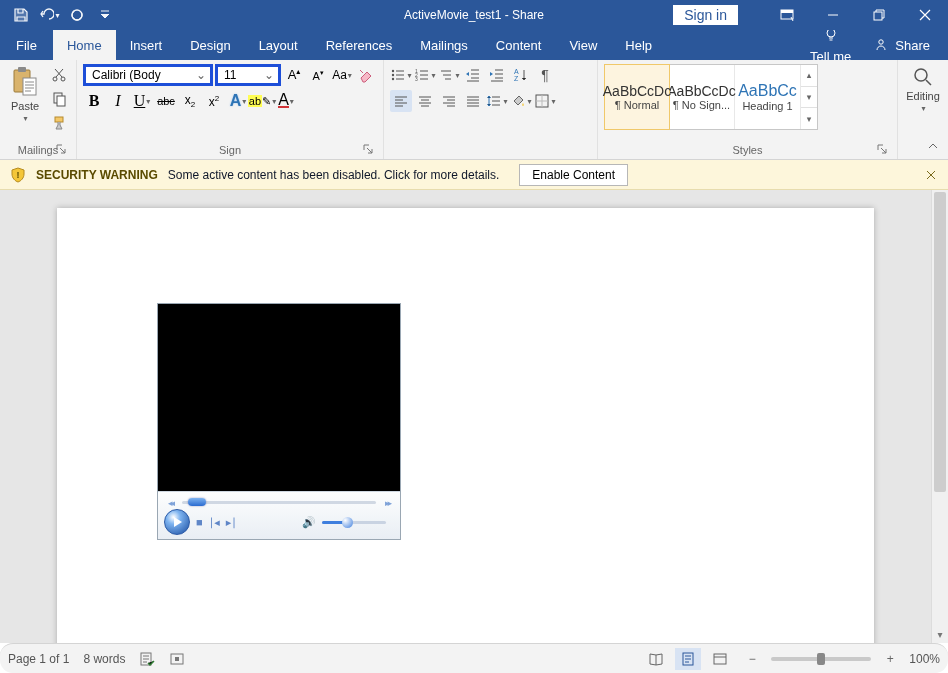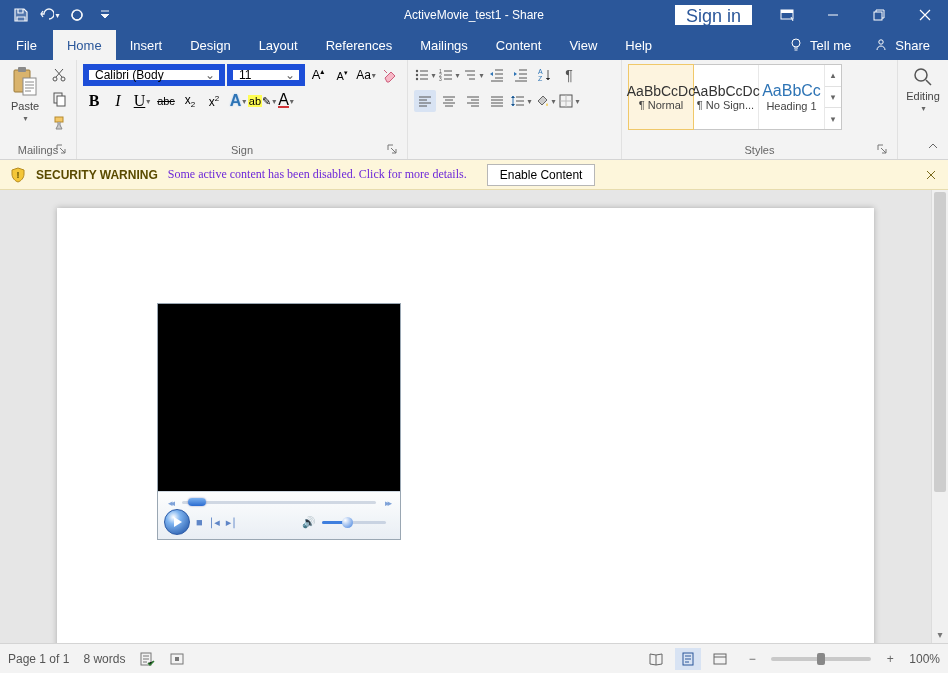--- a/index.html
+++ b/index.html
@@ -4,62 +4,62 @@
 <style>
   * { box-sizing: border-box; margin: 0; padding: 0; font-family: "Segoe UI", Tahoma, sans-serif; }
   html, body { width: 948px; height: 673px; overflow: hidden; background: #fff; }
 
   .titlebar { height: 30px; background: #2b579a; color: #fff; display: flex; align-items: center; font-size: 12px; position: relative; }
   .qat { display: flex; align-items: center; gap: 2px; padding-left: 8px; }
   .qat-btn { width: 26px; height: 24px; display: flex; align-items: center; justify-content: center; color: #fff; opacity:.95; }
   .title-center { position:absolute; left:0; right:0; text-align:center; pointer-events:none; }
   .title-center span { pointer-events:none; }
   .title-right { margin-left:auto; display:flex; align-items:center; gap:0; }
-  .signin { background:#fff; color:#2b579a; border:1px solid #fff; font-size:18px; height:20px; padding:0 10px; margin-right:12px; cursor:pointer;text-align:center; }
+  .signin { background:#fff; color:#2b579a; border:1px solid #fff; font-size:14px; height:20px; padding:0 10px; margin-right:26px; cursor:pointer;text-align:center; }
   .winbtn { width:46px; height:30px; display:flex; align-items:center; justify-content:center; }
 
   .tabsbar { height: 30px; background:#2b579a; display:flex; align-items:stretch; color:#fff; font-size:13px; }
   .tab { padding:0 14px; display:flex; align-items:center; cursor:pointer; }
   .tab.file { padding:0 16px; }
   .tab.active { background:#f3f3f3; color:#2b579a; }
   .tabs-right { margin-left:auto; display:flex; align-items:center; padding-right:10px; gap:6px; }
-  .tellme { display:flex; align-items:center; gap:6px; padding:0 8px; cursor:text; }
+  .tellme { display:flex; align-items:center; gap:6px; padding:0 8px; cursor:text;flex-direction:column; }
   .share { display:flex; align-items:center; gap:6px; padding:0 8px; cursor:pointer; }
 
   .ribbon { background:#f3f3f3; border-bottom:1px solid #d4d4d4; display:flex; position:relative; height:100px; }
   .group { border-right:1px solid #e1e1e1; display:flex; flex-direction:column; padding:4px 6px 0 6px; }
   .group-body { flex:1; display:flex; gap:4px; }
   .group-label { text-align:center; font-size:11px; color:#666; padding:2px 0 3px; position:relative; }
   .dlg-launcher { position:absolute; right:2px; bottom:3px; width:14px; height:14px; display:flex; align-items:center; justify-content:center; cursor:pointer; }
 
   .bigbtn { width:38px; display:flex; flex-direction:column; align-items:center; justify-content:flex-start; gap:2px; font-size:11px; color:#444; cursor:pointer; padding-top:2px;}
   .smallbtn { width:22px; height:22px; display:flex; align-items:center; justify-content:center; cursor:pointer; border-radius:2px; }
   .col { display:flex; flex-direction:column; gap:2px; }
   .row { display:flex; gap:2px; align-items:center; }
 
-  .font-combo { height:22px; border:6px solid #1d4ed8; background:#fff; font-size:12px; display:flex; align-items:center; padding:0 2px 0 6px; gap:16px; cursor:pointer; }
+  .font-combo { height:22px; border:3px solid #1d4ed8; background:#fff; font-size:12px; display:flex; align-items:center; padding:0 2px 0 6px; gap:10px; cursor:pointer; }
   .font-combo .dd { width:14px; text-align:center; color:#666; }
   .font-name { width:92px; overflow:hidden; white-space:nowrap; }
   .font-size { width:28px; text-align:left; }
 
   .gallery { display:flex; border:1px solid #c7c7c7; background:#fff; height:66px; }
   .style-item { width:66px; border-right:1px solid #e8e8e8; display:flex; flex-direction:column; align-items:center; justify-content:center; font-size:11px; color:#444; cursor:pointer; }
   .style-item.sel { border:1px solid #f0c869; background:#fdf4df; margin:-1px; z-index:1; }
   .style-prev { font-size:14px; color:#333; }
   .style-prev.h { color:#2e74b5; font-size:16px; }
   .gal-scroll { width:16px; display:flex; flex-direction:column; }
   .gal-scroll div { flex:1; border-top:1px solid #e1e1e1; display:flex; align-items:center; justify-content:center; font-size:9px; color:#666; cursor:pointer;}
   .gal-scroll div:first-child{border-top:none;}
 
   .collapse-rbn { position:absolute; right:6px; bottom:4px; width:18px; height:18px; display:flex; align-items:center; justify-content:center; color:#666; cursor:pointer; }
 
   .msgbar { background:#fdf6db; border-bottom:1px solid #e7dcae; height:30px; display:flex; align-items:center; font-size:12px; padding:0 10px; gap:10px; position:relative;}
   .msgbar .warn-icon { width:16px; height:16px; }
   .msgbar b { font-weight:600; color:#5a4a00; }
-  .msgbar .msg { color:#6d28d9;font-family:Liberation Serif, serif; }
+  .msgbar .msg { color:#0f172a; }
   .msgbar button.enable { background:#fff; border:1px solid #b7b7b7; height:22px; padding:0 12px; font-size:12px; cursor:pointer; margin-left:10px;}
   .msgbar .close { position:absolute; right:8px; top:6px; width:18px; height:18px; display:flex; align-items:center; justify-content:center; color:#7a6a1a; cursor:pointer; }
 
   .workspace { position:relative; background:#e6e6e6; height:453px; display:flex; }
   .doc-scroll { flex:1; overflow:hidden; display:flex; justify-content:center; padding-top:18px; }
   .page { width:817px; background:#fff; box-shadow:0 0 6px rgba(0,0,0,.25); position:relative; height:640px; }
   .vscroll { width:17px; background:#f0f0f0; border-left:1px solid #dcdcdc; position:relative; }
   .vthumb { position:absolute; left:2px; right:2px; top:2px; height:300px; background:#cdcdcd; border-radius:2px; }
   .varrow { position:absolute; left:0; right:0; height:17px; display:flex; align-items:center; justify-content:center; color:#777; font-size:10px;}
   .varrow.up{top:0;} .varrow.down{bottom:0;}
@@ -74,21 +74,21 @@
   .seek-thumb { position:absolute; left:22px; top:0; width:18px; height:8px; background:linear-gradient(#7db3f0,#2a6bd0); border-radius:5px; box-shadow:0 0 2px rgba(0,0,100,.4);}
   .transport { position:absolute; left:6px; bottom:4px; display:flex; align-items:center; gap:6px; }
   .play { width:26px; height:26px; border-radius:50%; background:radial-gradient(circle at 35% 30%, #fff 0%, #7db3f0 30%, #174a9e 100%); border:1px solid #2a5aa7; display:flex; align-items:center; justify-content:center; }
   .play::after { content:""; border-left:8px solid #fff; border-top:5px solid transparent; border-bottom:5px solid transparent; margin-left:2px; }
   .tbtn { color:#5f86c7; font-size:11px; display:flex; align-items:center; }
   .vol { position:absolute; left:144px; bottom:10px; display:flex; align-items:center; gap:6px; }
   .vol-track { width:64px; height:3px; background:#c9d3e2; position:relative; border-radius:2px; }
   .vol-fill { position:absolute; left:0; top:0; bottom:0; width:40%; background:#3f7fde; border-radius:2px; }
   .vol-thumb { position:absolute; left:40%; top:-4px; width:11px; height:11px; border-radius:50%; background:radial-gradient(circle at 30% 30%,#fff,#3f7fde); margin-left:-5px; }
 
-  .statusbar { height:30px; background:#f3f3f3; border-top:1px solid #d4d4d4; display:flex; align-items:center; font-size:12px; color:#555; padding:0 8px; gap:14px; }
+  .statusbar { height:30px; background:#f3f3f3; border-top:1px solid #d4d4d4; display:flex; align-items:center; font-size:12px; color:#555; padding:0 8px; gap:14px;border-radius:13px; }
   .statusbar .seg { display:flex; align-items:center; gap:4px; cursor:pointer;}
   .statusbar .right { margin-left:auto; display:flex; align-items:center; gap:6px; }
   .viewbtn { width:26px; height:22px; display:flex; align-items:center; justify-content:center; color:#666; cursor:pointer; }
   .viewbtn.active { background:#d8e3f3; color:#2b579a; }
   .zoom-slider { width:100px; height:4px; background:#c9c9c9; position:relative; border-radius:2px; }
   .zoom-thumb { position:absolute; top:-4px; left:50%; width:8px; height:12px; background:#888; border-radius:2px; margin-left:-4px; }
 
   svg { display:block; }
   .ico { width:16px; height:16px; }
   .dd-caret { font-size:8px; color:#666; margin-left:1px;}

